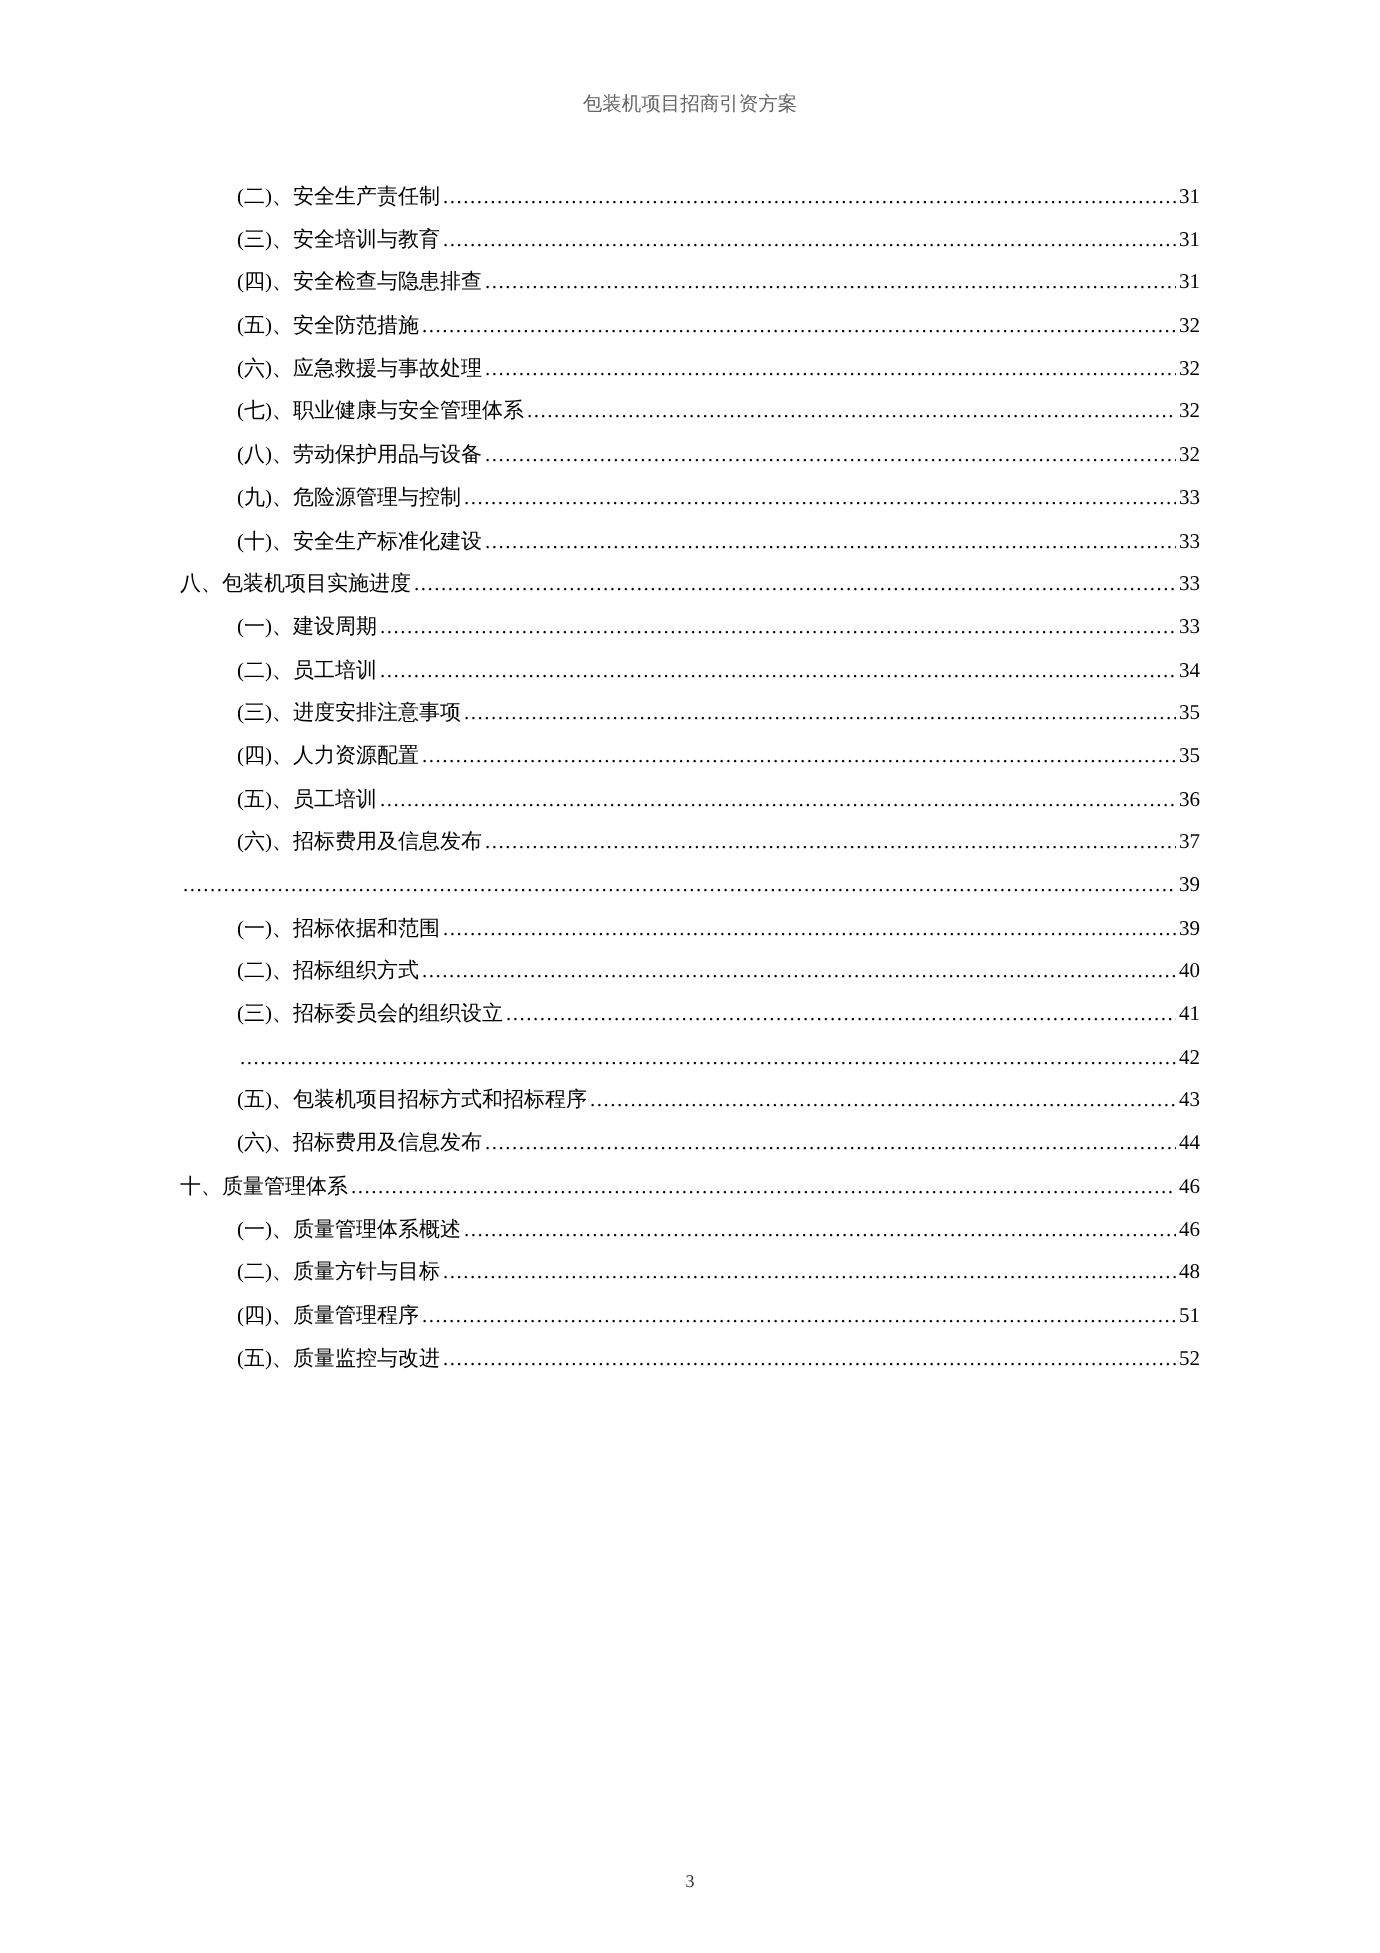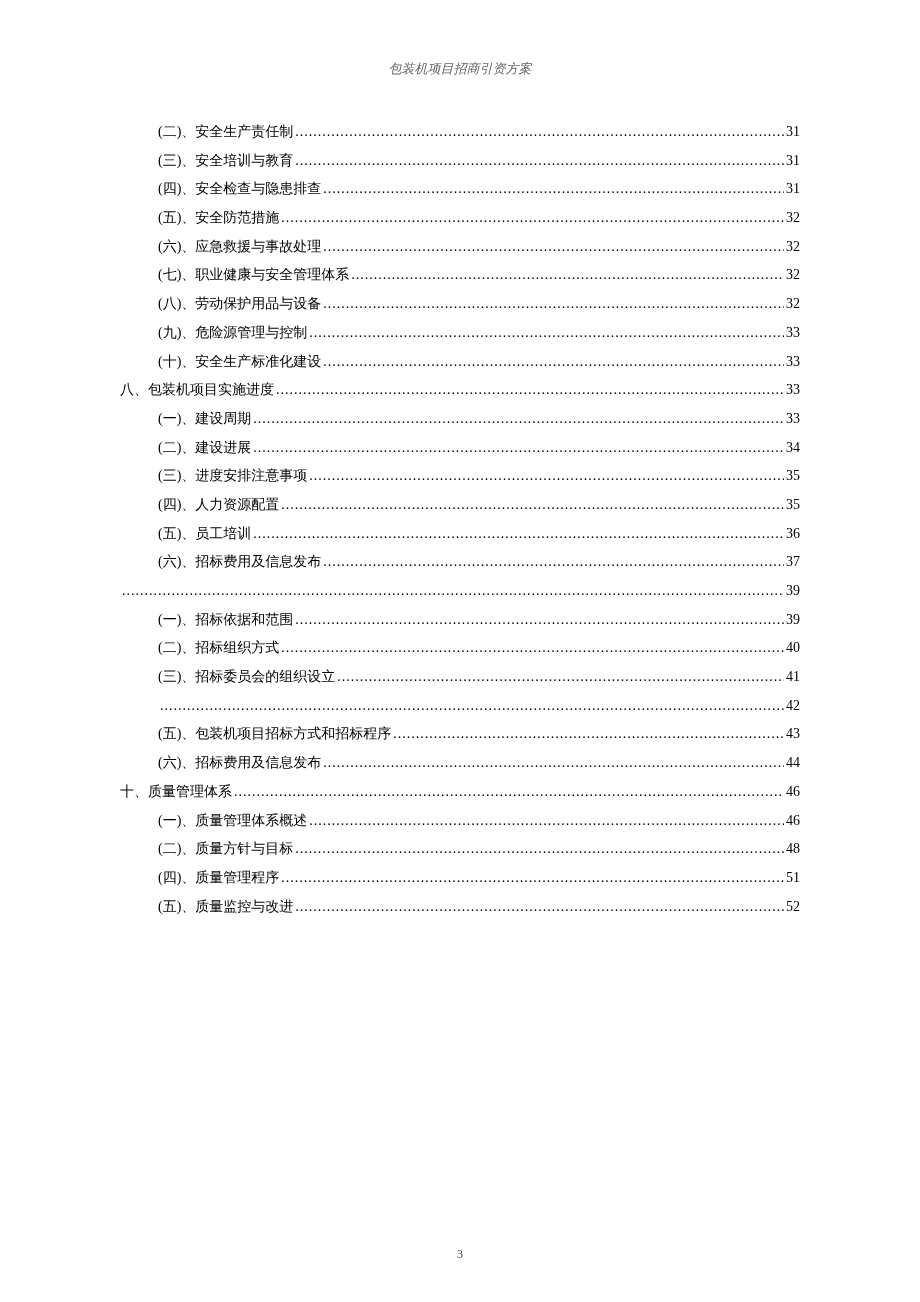--- a/index.html
+++ b/index.html
@@ -16,21 +16,20 @@
       color: #000;
       padding: 60px 120px 40px 120px;
       position: relative;
     }
     .header-title {
       text-align: center;
       font-size: 13px;
       color: #666;
       margin-bottom: 40px;
       font-family: "SimSun", "宋体", serif;
-      font-style: italic;
     }
     .toc {
       line-height: 2.05;
     }
     .toc-line {
       display: flex;
       align-items: baseline;
       white-space: nowrap;
       overflow: hidden;
     }
@@ -124,21 +123,21 @@
       <span class="toc-label">八、包装机项目实施进度</span>
       <span class="toc-dots"></span>
       <span class="toc-page">33</span>
     </div>
     <div class="toc-line indent-2">
       <span class="toc-label">(一)、建设周期</span>
       <span class="toc-dots"></span>
       <span class="toc-page">33</span>
     </div>
     <div class="toc-line indent-2">
-      <span class="toc-label">(二)、建设进展</span>
+      <span class="toc-label">(二)、员工培训</span>
       <span class="toc-dots"></span>
       <span class="toc-page">34</span>
     </div>
     <div class="toc-line indent-2">
       <span class="toc-label">(三)、进度安排注意事项</span>
       <span class="toc-dots"></span>
       <span class="toc-page">35</span>
     </div>
     <div class="toc-line indent-2">
       <span class="toc-label">(四)、人力资源配置</span>

